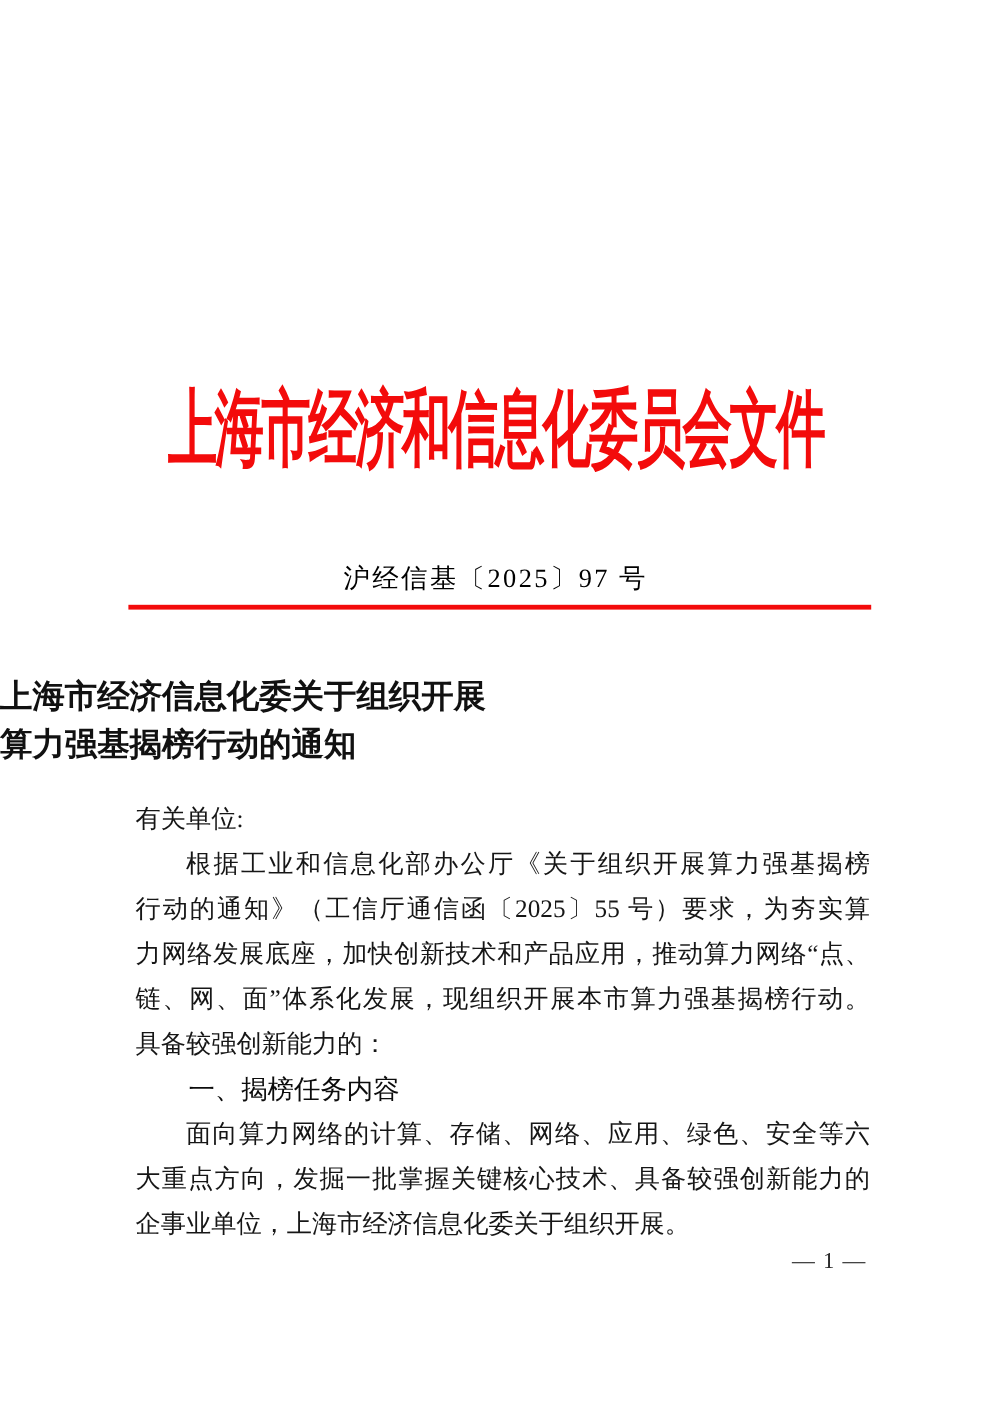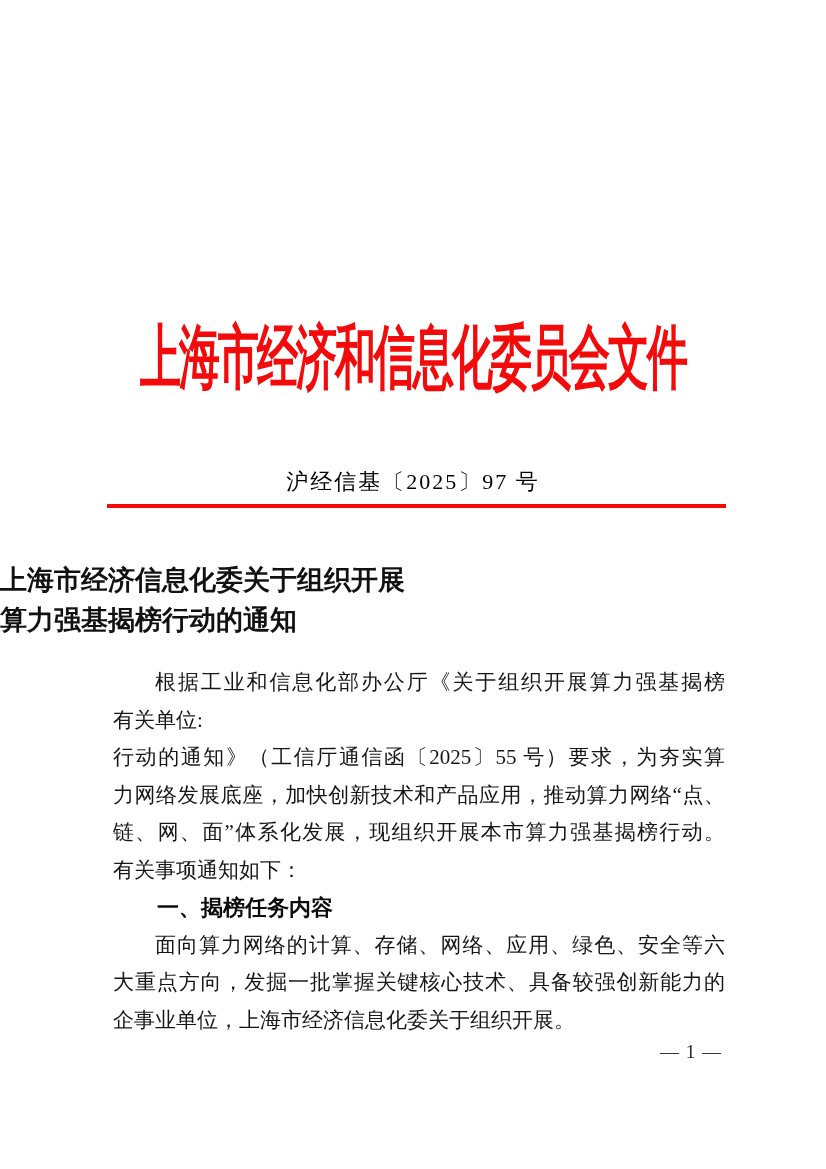--- a/index.html
+++ b/index.html
@@ -83,21 +83,21 @@
     white-space: normal;
     text-align: justify;
     text-align-last: justify;
     -moz-text-align-last: justify;
   }
   .line.indent {
     text-indent: 2em;
   }
   .line.heading {
     font-family: "Liberation Sans", "DejaVu Sans", sans-serif;
-    font-weight: bold;
+    font-weight: normal;
     font-size: 22px;
     color: #0c0c0c;
   }
   
   .page-number {
     position: absolute;
     top: 1014px;
     right: 104px;
     font-size: 19px;
     letter-spacing: 1px;
@@ -115,26 +115,26 @@
   <div class="doc-number">沪经信基〔2025〕97 号</div>
 
   <div class="red-rule"></div>
 
   <div class="doc-title">
     <div>上海市经济信息化委关于组织开展</div>
     <div>算力强基揭榜行动的通知</div>
   </div>
 
   <div class="body-block">
+    <div class="line">有关单位:</div>
     <div class="line indent justify">根据工业和信息化部办公厅《关于组织开展算力强基揭榜</div>
-    <div class="line">有关单位:</div>
     <div class="line justify">行动的通知》（工信厅通信函〔2025〕55 号）要求，为夯实算</div>
     <div class="line justify">力网络发展底座，加快创新技术和产品应用，推动算力网络“点、</div>
     <div class="line justify">链、网、面”体系化发展，现组织开展本市算力强基揭榜行动。</div>
-    <div class="line">有关事项通知如下：</div>
+    <div class="line">具备较强创新能力的：</div>
     <div class="line indent heading">一、揭榜任务内容</div>
     <div class="line indent justify">面向算力网络的计算、存储、网络、应用、绿色、安全等六</div>
     <div class="line justify">大重点方向，发掘一批掌握关键核心技术、具备较强创新能力的</div>
     <div class="line">企事业单位，上海市经济信息化委关于组织开展。</div>
   </div>
 
   <div class="page-number">— 1 —</div>
 
 </div>
 

